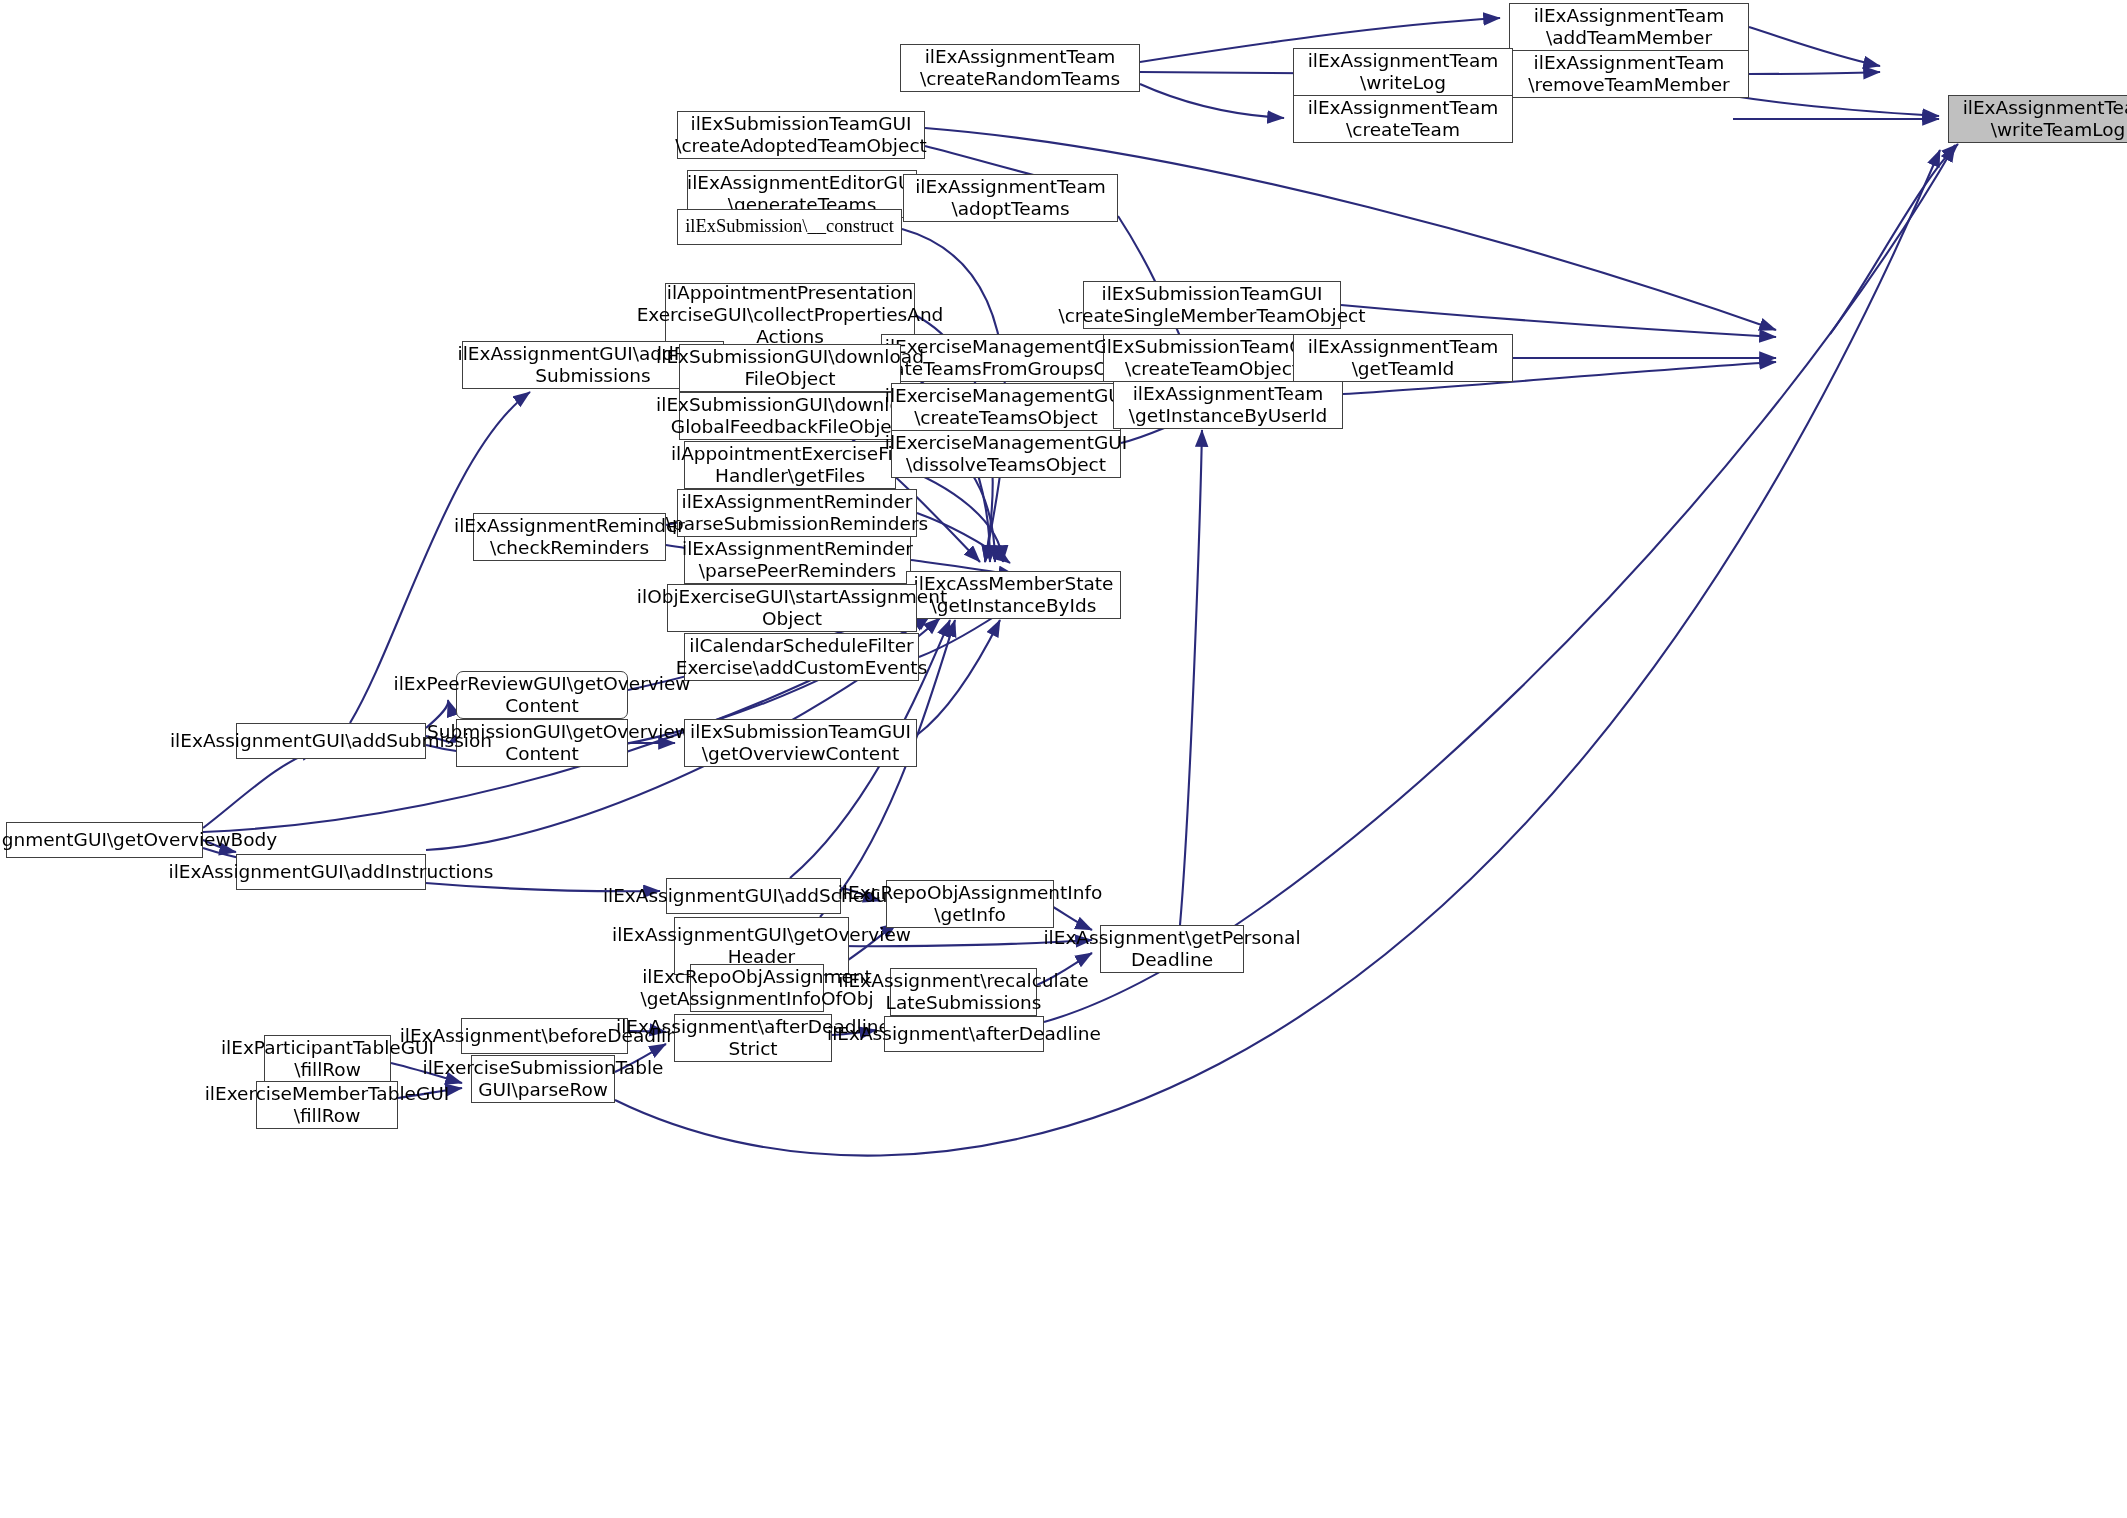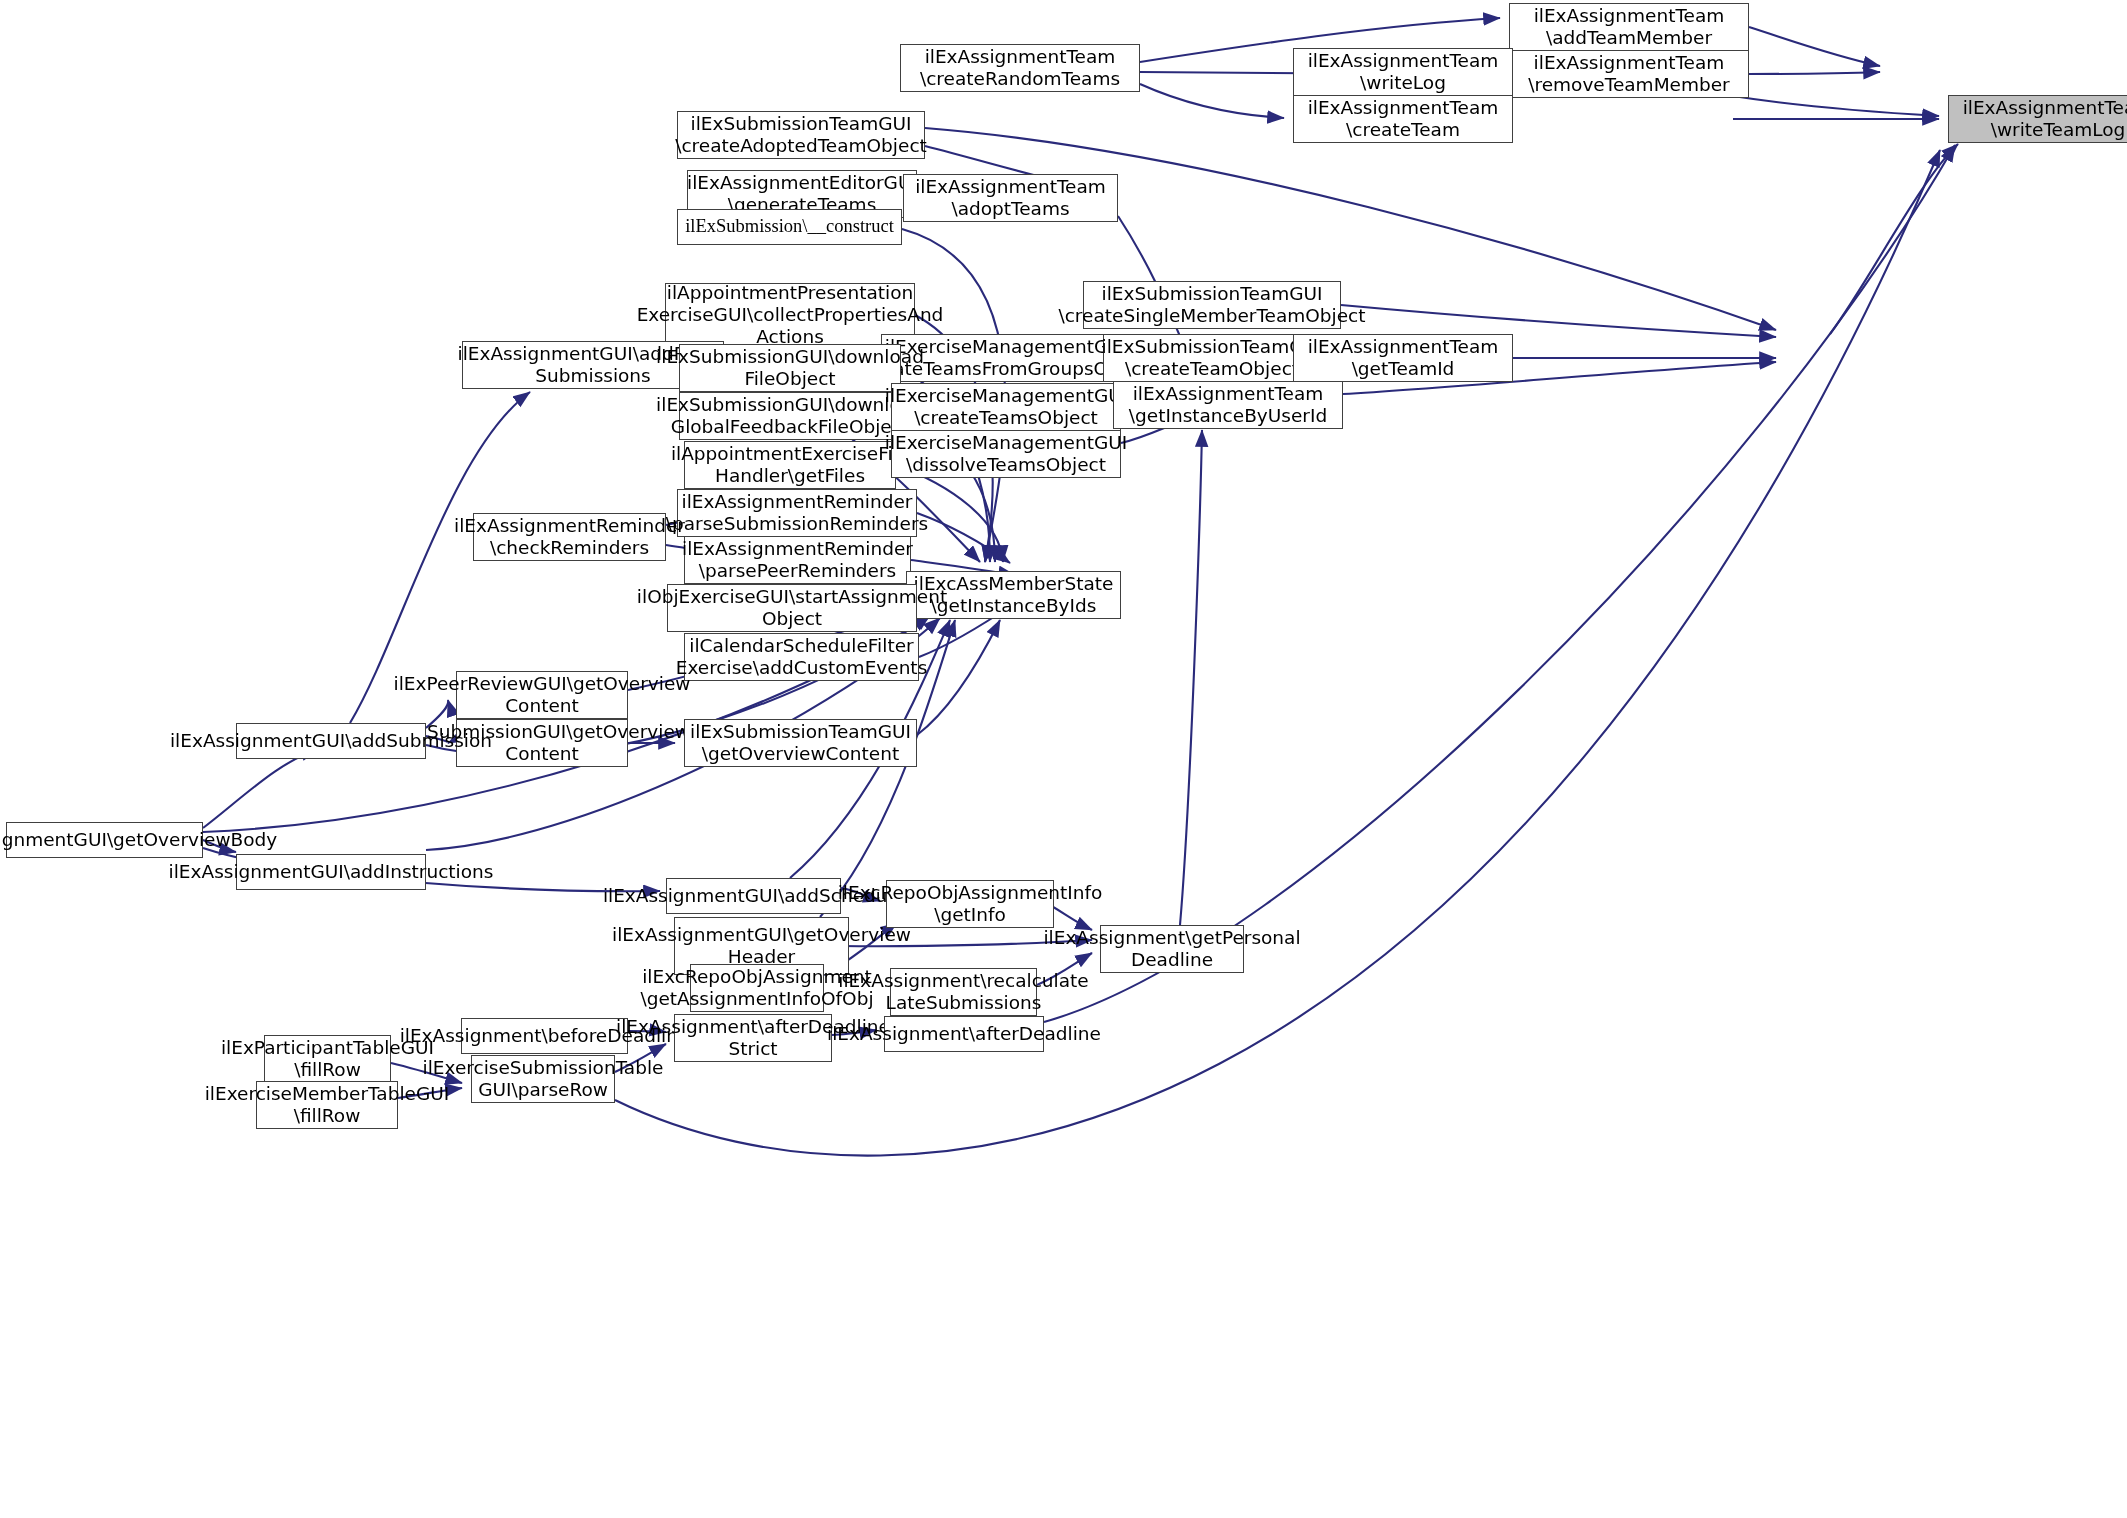--- a/index.html
+++ b/index.html
@@ -164,21 +164,21 @@
       <div class="node" style="left: 473px; top: 513px; width: 193px; height: 48px;">ilExAssignmentReminder
 \checkReminders</div>
       <div class="node" style="left: 684px; top: 536px; width: 227px; height: 48px;">ilExAssignmentReminder
 \parsePeerReminders</div>
       <div class="node" style="left: 906px; top: 571px; width: 215px; height: 48px;">ilExcAssMemberState
 \getInstanceByIds</div>
       <div class="node" style="left: 667px; top: 584px; width: 250px; height: 48px;">ilObjExerciseGUI\startAssignment
 Object</div>
       <div class="node" style="left: 684px; top: 633px; width: 235px; height: 48px;">ilCalendarScheduleFilter
 Exercise\addCustomEvents</div>
-      <div class="node" style="left: 456px; top: 671px; width: 172px; height: 48px;">ilExPeerReviewGUI\getOverview
+      <div class="node" style="left: 456px; top: 671px; width: 172px; height: 48px; border-radius: 7px;">ilExPeerReviewGUI\getOverview
 Content</div>
       <div class="node" style="left: 456px; top: 719px; width: 172px; height: 48px;">ilExSubmissionGUI\getOverview
 Content</div>
       <div class="node" style="left: 684px; top: 719px; width: 233px; height: 48px;">ilExSubmissionTeamGUI
 \getOverviewContent</div>
       <div class="node" style="left: 236px; top: 723px; width: 190px; height: 34px;">ilExAssignmentGUI\addSubmission</div>
       <div class="node" style="left: 6px; top: 822px; width: 197px; height: 26px;">ilExAssignmentGUI\getOverviewBody</div>
       <div class="node" style="left: 236px; top: 854px; width: 190px; height: 26px;">ilExAssignmentGUI\addInstructions</div>
       <div class="node" style="left: 666px; top: 878px; width: 175px; height: 26px;">ilExAssignmentGUI\addSchedule</div>
       <div class="node" style="left: 886px; top: 880px; width: 168px; height: 48px;">ilExcRepoObjAssignmentInfo

